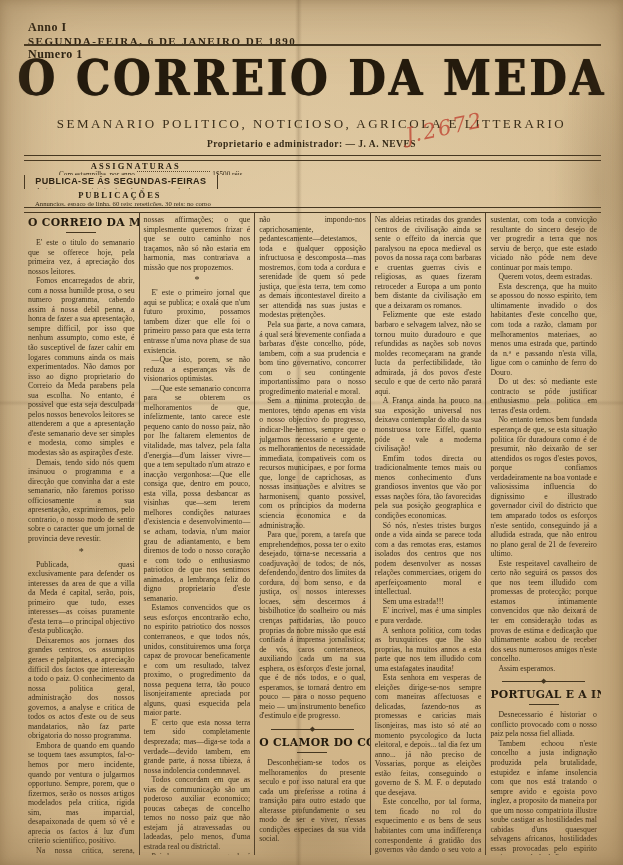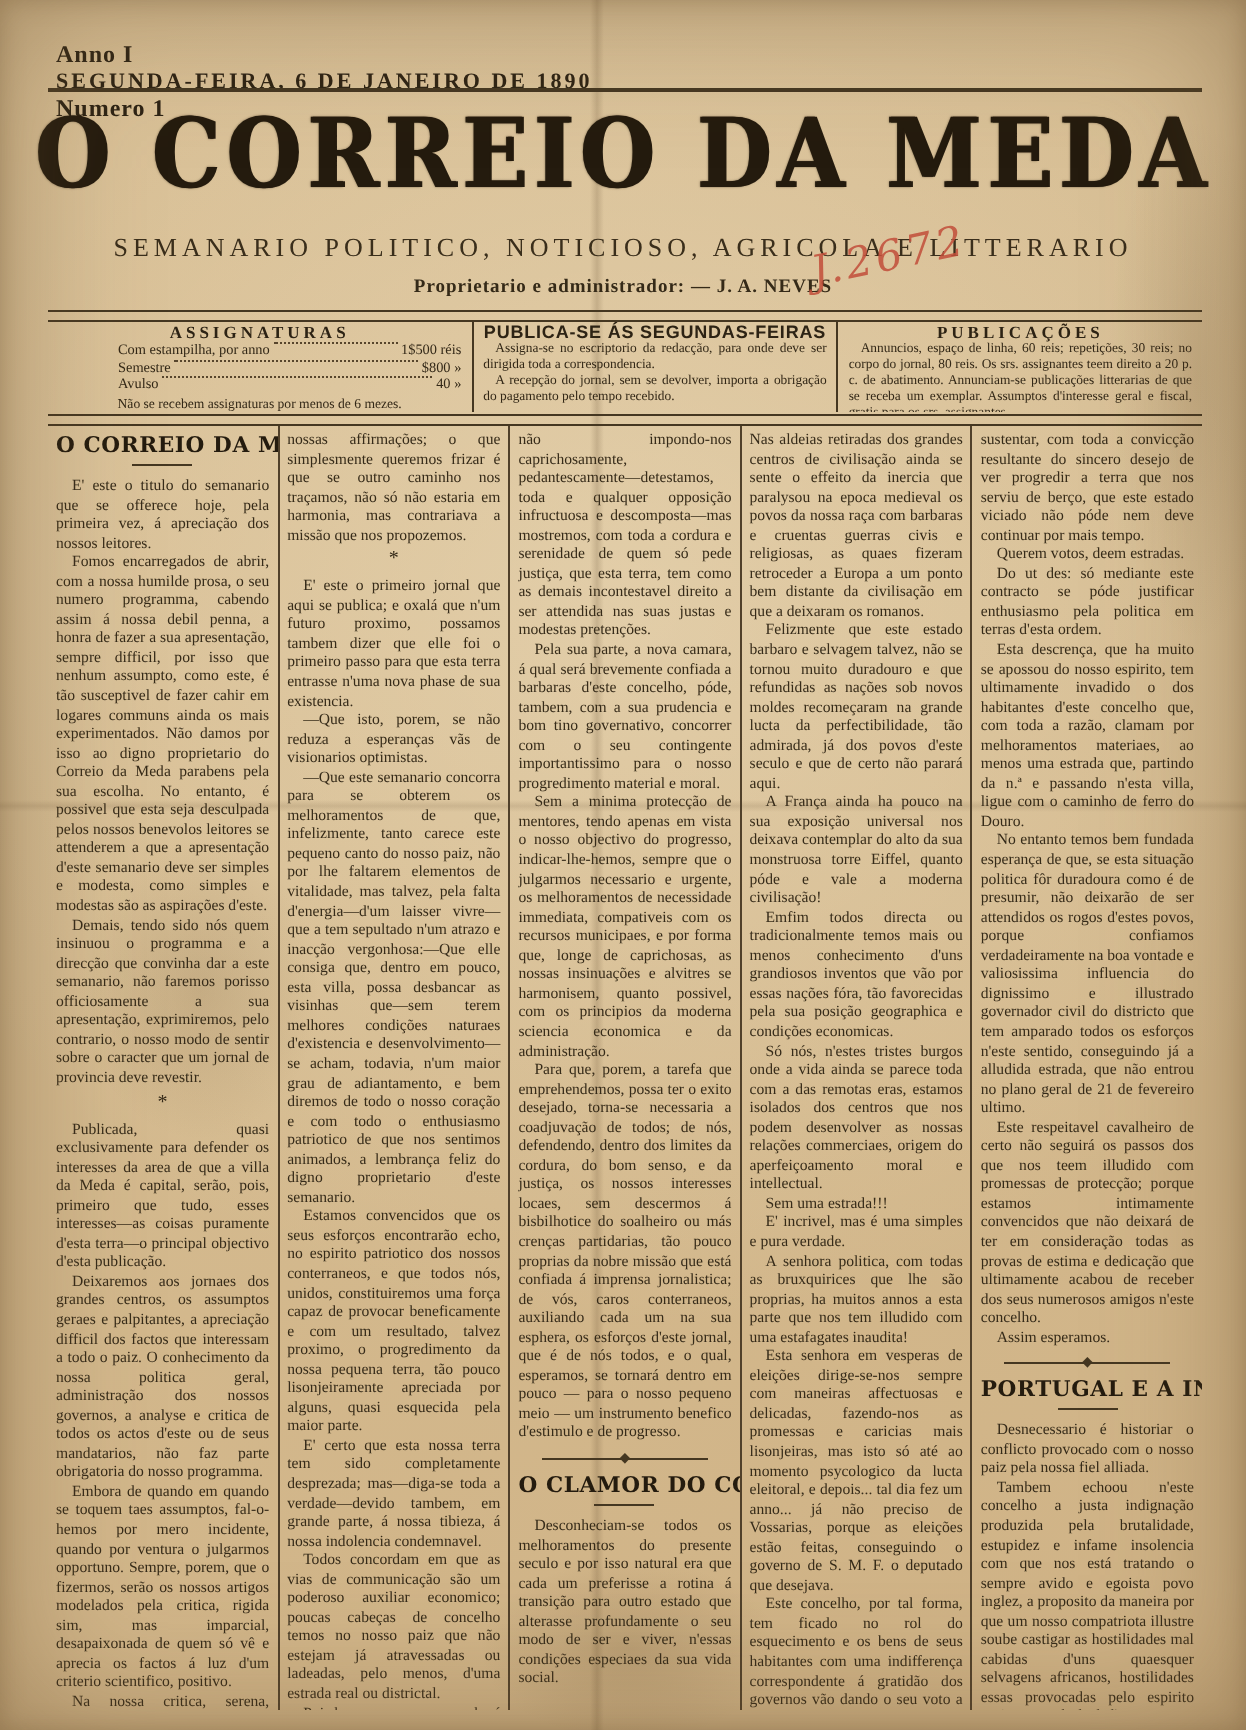--- a/index.html
+++ b/index.html
@@ -27,21 +27,21 @@
               transform:scaleY(1.12);transform-origin:top center;text-shadow:1px 0 0 #241b0e, 0 0 1px rgba(36,27,14,.6);white-space:nowrap;}
   .mast-sub{margin-top:16px;font-size:13px;letter-spacing:2.5px;color:#3a2e1b;}
   .mast-prop{margin-top:7px;font-size:9.5px;font-weight:bold;letter-spacing:.5px;color:#352a18;}
   .handwriting{position:absolute;left:405px;top:116px;transform:rotate(-12deg);
                font-family:"DejaVu Serif", serif;font-style:italic;font-size:21px;color:#c24e3a;opacity:.85;letter-spacing:2px;}
 
   
   .band-rule{position:absolute;left:24px;right:22px;height:4px;border-top:1px solid #453721;border-bottom:1px solid #453721;}
   .band-rule.top{top:155px;}
   .band-rule.bottom{top:207px;}
-  .boxes{position:absolute;left:24px;right:22px;top:160px;height:46px;display:flex;}
+  .boxes{position:absolute;left:24px;right:22px;top:160px;height:46px;display:flex;flex-direction:column;}
   .box{padding:1px 5px 0;overflow:hidden;}
   .box1{width:37%;}
   .box2{width:31.5%;border-left:1px solid #453721;border-right:1px solid #453721;}
   .box3{width:31.5%;}
   .box-title{text-align:center;font-weight:bold;font-size:8.5px;letter-spacing:2px;color:#2d2314;}
   .box2 .box-title{font-family:"Liberation Sans", sans-serif;font-size:9px;letter-spacing:.4px;}
   .sub-row{display:flex;align-items:flex-start;font-size:7.2px;line-height:8.6px;margin-left:30px;}
   .sub-row .dots{flex:1;border-bottom:1px dotted #57452c;margin:0 2px 1px;}
   .sub-note{text-align:center;font-size:6.8px;margin-top:2px;}
   .box-par{font-size:6.7px;line-height:7.9px;text-align:justify;margin:0;text-indent:6px;}
@@ -165,22 +165,22 @@
         <p>Só nós, n'estes tristes burgos onde a vida ainda se parece toda com a das remotas eras, estamos isolados dos centros que nos podem desenvolver as nossas relações commerciaes, origem do aperfeiçoamento moral e intellectual.</p>
         <p>Sem uma estrada!!!</p>
         <p>E' incrivel, mas é uma simples e pura verdade.</p>
         <p>A senhora politica, com todas as bruxquirices que lhe são proprias, ha muitos annos a esta parte que nos tem illudido com uma estafagates inaudita!</p>
         <p>Esta senhora em vesperas de eleições dirige-se-nos sempre com maneiras affectuosas e delicadas, fazendo-nos as promessas e caricias mais lisonjeiras, mas isto só até ao momento psycologico da lucta eleitoral, e depois... tal dia fez um anno... já não preciso de Vossarias, porque as eleições estão feitas, conseguindo o governo de S. M. F. o deputado que desejava.</p>
         <p>Este concelho, por tal forma, tem ficado no rol do esquecimento e os bens de seus habitantes com uma indifferença correspondente á gratidão dos governos vão dando o seu voto a Pedro ou a Paulo, segundo este ou aquelle pede primeiro.</p>
       </div>
       <div class="col">
         <p class="cont">sustentar, com toda a convicção resultante do sincero desejo de ver progredir a terra que nos serviu de berço, que este estado viciado não póde nem deve continuar por mais tempo.</p>
         <p>Querem votos, deem estradas.</p>
+        <p>Esta descrença, que ha muito se apossou do nosso espirito, tem ultimamente invadido o dos habitantes d'este concelho que, com toda a razão, clamam por melhoramentos materiaes, ao menos uma estrada que, partindo da n.ª e passando n'esta villa, ligue com o caminho de ferro do Douro.</p>
         <p>Do ut des: só mediante este contracto se póde justificar enthusiasmo pela politica em terras d'esta ordem.</p>
-        <p>Esta descrença, que ha muito se apossou do nosso espirito, tem ultimamente invadido o dos habitantes d'este concelho que, com toda a razão, clamam por melhoramentos materiaes, ao menos uma estrada que, partindo da n.ª e passando n'esta villa, ligue com o caminho de ferro do Douro.</p>
         <p>No entanto temos bem fundada esperança de que, se esta situação politica fôr duradoura como é de presumir, não deixarão de ser attendidos os rogos d'estes povos, porque confiamos verdadeiramente na boa vontade e valiosissima influencia do dignissimo e illustrado governador civil do districto que tem amparado todos os esforços n'este sentido, conseguindo já a alludida estrada, que não entrou no plano geral de 21 de fevereiro ultimo.</p>
         <p>Este respeitavel cavalheiro de certo não seguirá os passos dos que nos teem illudido com promessas de protecção; porque estamos intimamente convencidos que não deixará de ter em consideração todas as provas de estima e dedicação que ultimamente acabou de receber dos seus numerosos amigos n'este concelho.</p>
         <p>Assim esperamos.</p>
         <div class="fancy"></div>
         <div class="art-headline">PORTUGAL E A INGLATERRA</div>
         <div class="head-rule"></div>
         <p>Desnecessario é historiar o conflicto provocado com o nosso paiz pela nossa fiel alliada.</p>
         <p>Tambem echoou n'este concelho a justa indignação produzida pela brutalidade, estupidez e infame insolencia com que nos está tratando o sempre avido e egoista povo inglez, a proposito da maneira por que um nosso compatriota illustre soube castigar as hostilidades mal cabidas d'uns quaesquer selvagens africanos, hostilidades essas provocadas pelo espirito rapinante e desleal d'esse mesmo povo inglez.</p>
       </div>
     </div>

